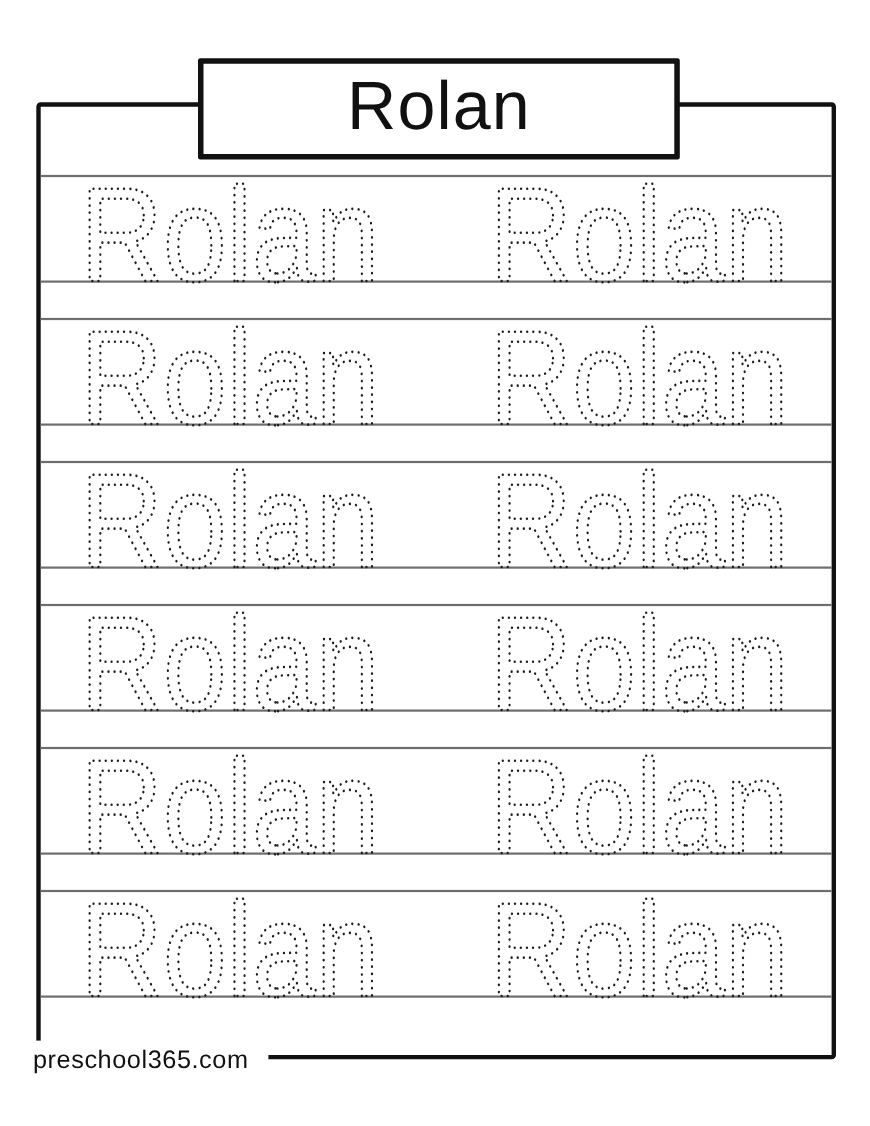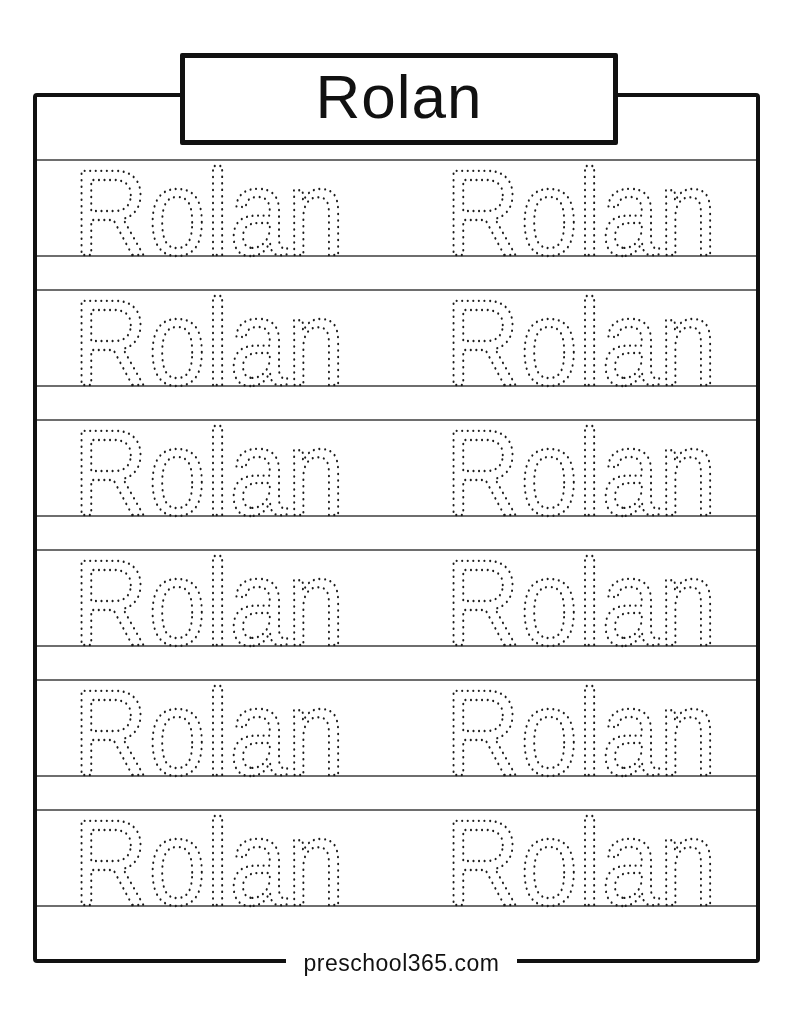--- a/index.html
+++ b/index.html
@@ -85,21 +85,21 @@
     stroke-width: 2.4;
     stroke-dasharray: 0.1 6.4;
     stroke-linecap: round;
     stroke-linejoin: round;
   }
   .footer-bar {
     position: absolute;
     left: 0;
     right: 0;
     top: 946px;
-    text-align: center;
+    text-align: left;
     z-index: 4;
     padding-left: 12px;
   }
   .footer-text {
     display: inline-block;
     background: #ffffff;
     padding: 0 18px;
     font-size: 23px;
     line-height: 34px;
     color: var(--c-text, #111111);

